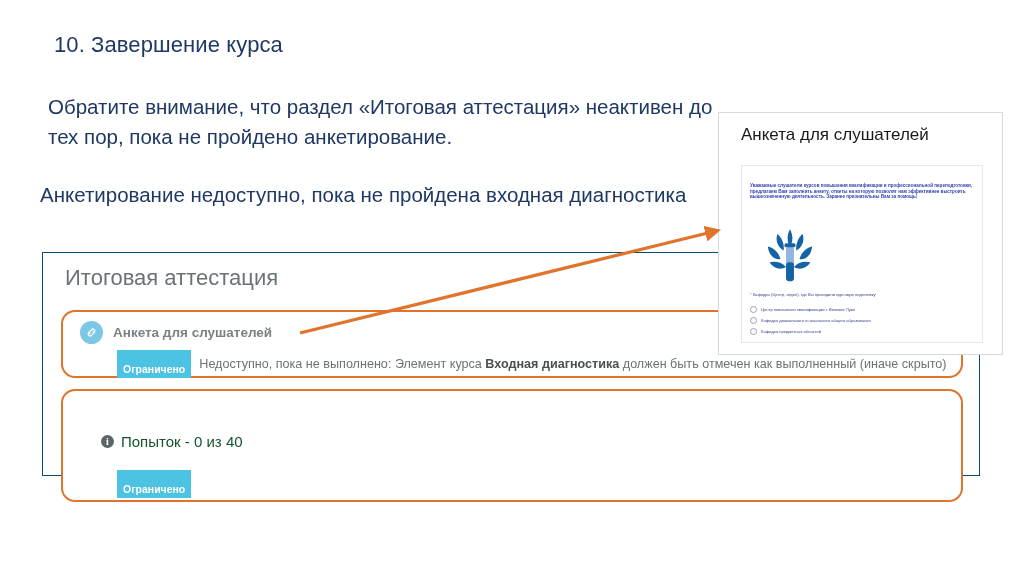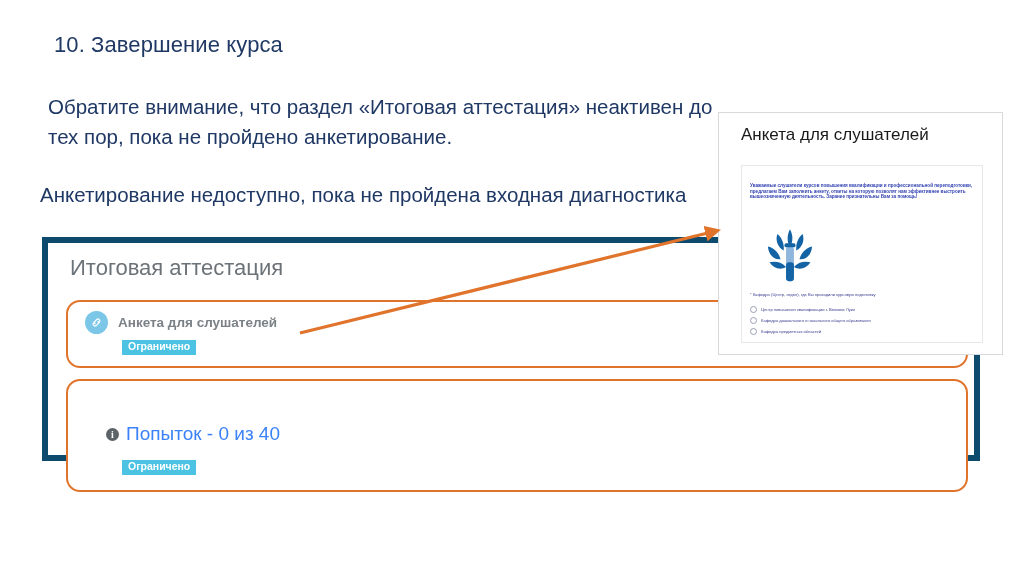--- a/index.html
+++ b/index.html
@@ -35,25 +35,25 @@
     line-height: 30px;
     font-weight: 400;
   }
   .para-1 { left: 48px; top: 92px; width: 680px; }
   .para-2 { left: 40px; top: 180px; width: 680px; }
 
   
   .moodle-card {
     position: absolute;
     left: 42px;
-    top: 237px;
+    top: 252px;
     width: 938px;
     height: 224px;
     background: #ffffff;
-    border: 6px solid #0c4a6e;
+    border: 1px solid #0c4a6e;
     box-sizing: border-box;
   }
   .moodle-card-title {
     position: absolute;
     left: 22px;
     top: 12px;
     font-size: 22px;
     color: #6b7278;
     font-weight: 400;
   }
@@ -132,43 +132,43 @@
     background: #5d6468;
     color: #ffffff;
     font-size: 10px;
     font-weight: bold;
     line-height: 13px;
     text-align: center;
     font-family: "Liberation Serif", serif;
     flex: none;
   }
   .info-text {
-    font-size: 19px;
-    color: #3b82f6;
+    font-size: 15px;
+    color: #14532d;
     white-space: nowrap;
     text-align: right;
   }
 
   
   .restrict-row {
     position: absolute;
     display: flex;
     align-items: center;
     gap: 8px;
     white-space: nowrap;
   }
   .restrict-row.r1 { left: 54px; top: 38px; }
   .restrict-row.r2 { left: 54px; top: 79px; }
 
   .badge {
     background: #4cc3e3;
     color: #ffffff;
     font-size: 10.5px;
     font-weight: bold;
-    padding: 1px 6px 3px 6px;
+    padding: 14px 6px 3px 6px;
     line-height: 1;
     flex: none;
   }
   .restrict-text {
     font-size: 12.6px;
     color: #6b7278;
   }
   .restrict-text b { color: #4a5055; }
 
   
@@ -287,20 +287,21 @@
         <svg width="13" height="13" viewBox="0 0 24 24" aria-hidden="true">
           <path d="M9.5 14.5a3.6 3.6 0 0 1 0-5.1l2.6-2.6a3.6 3.6 0 0 1 5.1 5.1l-1.2 1.2" fill="none" stroke="#ffffff" stroke-width="2.2" stroke-linecap="round"></path>
           <path d="M14.5 9.5a3.6 3.6 0 0 1 0 5.1l-2.6 2.6a3.6 3.6 0 0 1-5.1-5.1l1.2-1.2" fill="none" stroke="#ffffff" stroke-width="2.2" stroke-linecap="round"></path>
         </svg>
       </span>
       <span class="act-name">Анкета для слушателей</span>
     </div>
 
     <div class="restrict-row r1">
       <span class="badge">Ограничено</span>
+      <span class="restrict-text"><span>Недоступно, пока не выполнено: Элемент курса </span><b>Входная диагностика</b><span> должен быть отмечен как выполненный (иначе скрыто)</span></span>
     </div>
   </div>
 
   <div class="accent-bar"></div>
 
   <div class="activity activity-2">
 
     <div class="info-row">
       <span class="info-icon">i</span>
       <span class="info-text">Попыток - 0 из 40</span>

